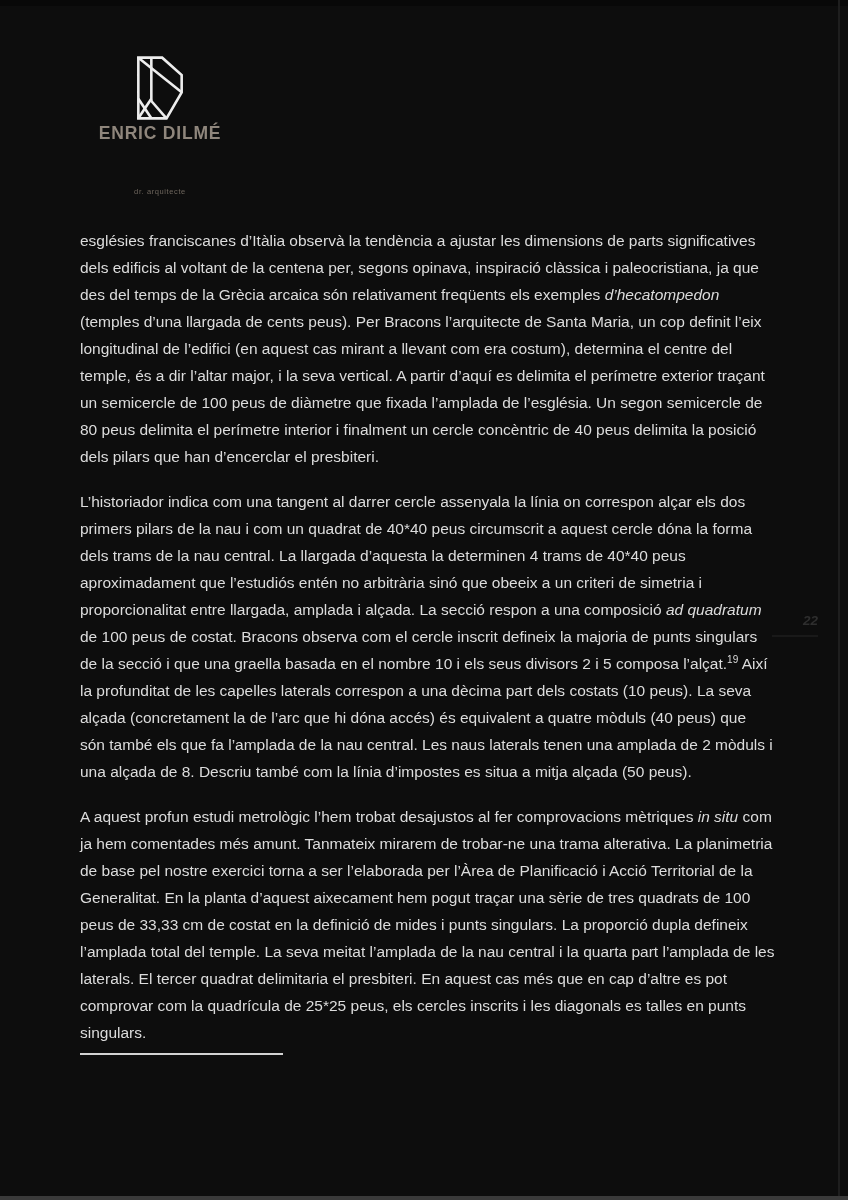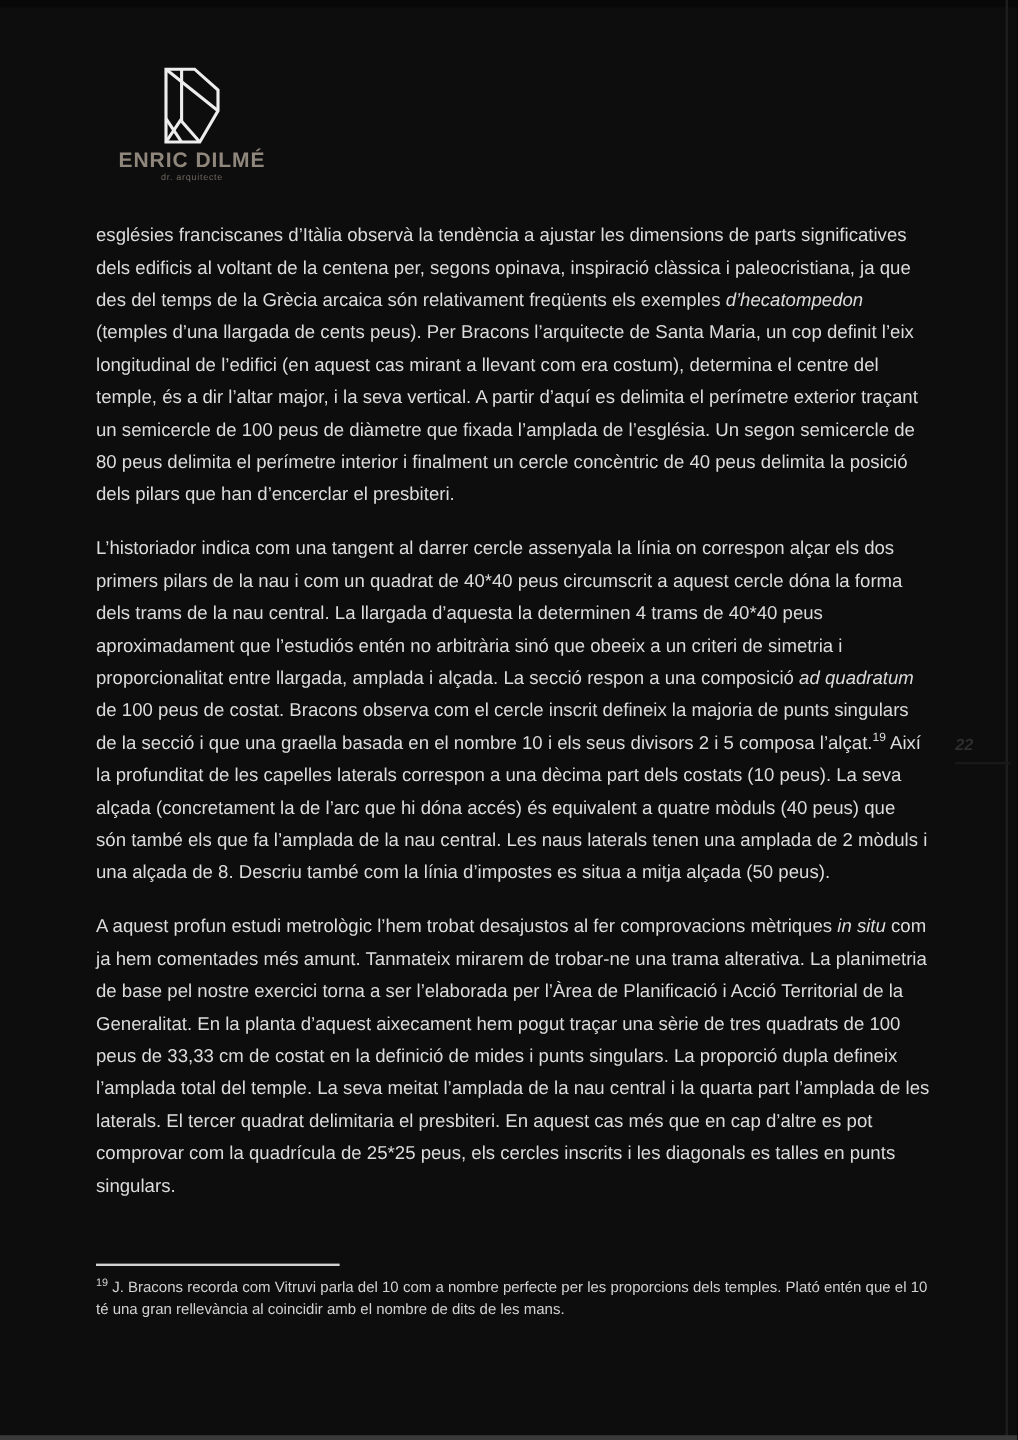--- a/index.html
+++ b/index.html
@@ -41,20 +41,21 @@
     letter-spacing: 0.8px;
     color: #8f867c;
     line-height: 20px;
     white-space: nowrap;
   }
   .logo-tagline {
     font-size: 7.5px;
     letter-spacing: 0.6px;
     color: #6e665d;
     line-height: 10px;
+    margin-top: 44px;
   }
   .para {
     font-size: 15.5px;
     line-height: 27px;
     color: #dcdcdc;
     margin-bottom: 12px;
     text-align: left;
     margin-top: 18px;
   }
   .para em { font-style: italic; }
@@ -65,22 +66,22 @@
   .footnote-rule {
     width: 203px; height: 2px; background: #d2d2d2; margin-bottom: 9px;
   }
   .footnote-text {
     font-size: 12.5px;
     line-height: 18px;
     color: #d2d2d2;
   }
   .footnote-text sup { font-size: 9px; vertical-align: super; line-height: 0; }
   .pagenum-block {
-    position: absolute; right: 6px; top: 610px; width: 46px;
-    text-align: left;
+    position: absolute; right: 30px; top: 610px; width: 46px;
+    text-align: right;
   }
   .pagenum {
     font-size: 13.5px;
     font-weight: bold;
     font-style: italic;
     color: #2e2e2e;
     line-height: 22px;
   }
   .pagenum-rule {
     margin-top: 3px; width: 46px; height: 2px; background: #191919;
@@ -111,21 +112,20 @@
     </div>
 
     <p class="para"><span>esglésies franciscanes d’Itàlia observà la tendència a ajustar les dimensions de parts significatives dels edificis al voltant de la centena per, segons opinava, inspiració clàssica i paleocristiana, ja que des del temps de la Grècia arcaica són relativament freqüents els exemples </span><em>d’hecatompedon</em><span> (temples d’una llargada de cents peus). Per Bracons l’arquitecte de Santa Maria, un cop definit l’eix longitudinal de l’edifici (en aquest cas mirant a llevant com era costum), determina el centre del temple, és a dir l’altar major, i la seva vertical. A partir d’aquí es delimita el perímetre exterior traçant un semicercle de 100 peus de diàmetre que fixada l’amplada de l’església. Un segon semicercle de 80 peus delimita el perímetre interior i finalment un cercle concèntric de 40 peus delimita la posició dels pilars que han d’encerclar el presbiteri.</span></p>
     <p class="para"><span>L’historiador indica com una tangent al darrer cercle assenyala la línia on correspon alçar els dos primers pilars de la nau i com un quadrat de 40*40 peus circumscrit a aquest cercle dóna la forma dels trams de la nau central. La llargada d’aquesta la determinen 4 trams de 40*40 peus aproximadament que l’estudiós entén no arbitrària sinó que obeeix a un criteri de simetria i proporcionalitat entre llargada, amplada i alçada. La secció respon a una composició </span><em>ad quadratum</em><span> de 100 peus de costat. Bracons observa com el cercle inscrit defineix la majoria de punts singulars de la secció i que una graella basada en el nombre 10 i els seus divisors 2 i 5 composa l’alçat.</span><sup>19</sup><span> Així la profunditat de les capelles laterals correspon a una dècima part dels costats (10 peus). La seva alçada (concretament la de l’arc que hi dóna accés) és equivalent a quatre mòduls (40 peus) que són també els que fa l’amplada de la nau central. Les naus laterals tenen una amplada de 2 mòduls i una alçada de 8. Descriu també com la línia d’impostes es situa a mitja alçada (50 peus).</span></p>
     <p class="para"><span>A aquest profun estudi metrològic l’hem trobat desajustos al fer comprovacions mètriques </span><em>in situ</em><span> com ja hem comentades més amunt. Tanmateix mirarem de trobar-ne una trama alterativa. La planimetria de base pel nostre exercici torna a ser l’elaborada per l’Àrea de Planificació i Acció Territorial de la Generalitat. En la planta d’aquest aixecament hem pogut traçar una sèrie de tres quadrats de 100 peus de 33,33 cm de costat en la definició de mides i punts singulars. La proporció dupla defineix l’amplada total del temple. La seva meitat l’amplada de la nau central i la quarta part l’amplada de les laterals. El tercer quadrat delimitaria el presbiteri. En aquest cas més que en cap d’altre es pot comprovar com la quadrícula de 25*25 peus, els cercles inscrits i les diagonals es talles en punts singulars.</span></p>
 
   </div>
 
   <div class="footnote-area">
     <div class="footnote-rule"></div>
-    <div class="footnote-text"><sup>19</sup><span> J. Bracons recorda com Vitruvi parla del 10 com a nombre perfecte per les proporcions dels temples. Plató entén que el 10 té una gran rellevància al coincidir amb el nombre de dits de les mans.</span></div>
   </div>
 
   <div class="pagenum-block">
     <div class="pagenum">22</div>
     <div class="pagenum-rule"></div>
   </div>
 
 </div>
 
 </body></html>

